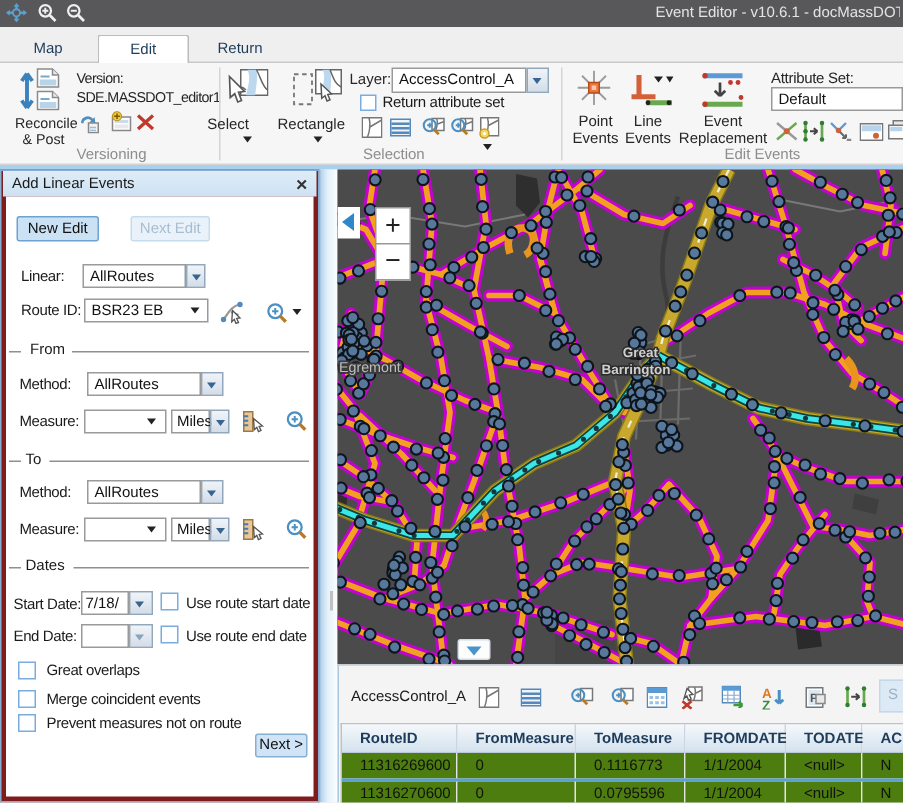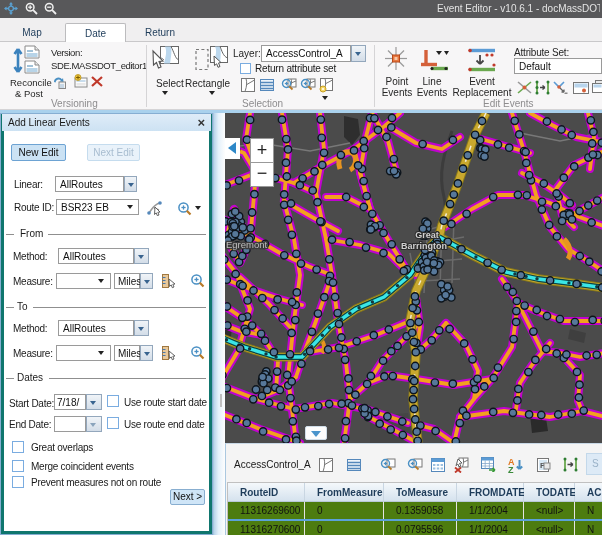--- a/index.html
+++ b/index.html
@@ -6,21 +6,21 @@
 .topbar{left:0;top:0;width:602px;height:18px;background:#58585a}
 .title{position:absolute;left:437px;top:3px;width:163px;overflow:hidden;color:#e4e4e4;font-size:10px;white-space:nowrap}
 .tabs{left:0;top:18px;width:602px;height:24px;background:#f0eff0;border-bottom:1px solid #c9c8ca}
 .tab{position:absolute;top:6px;height:18px;font-size:10px;color:#1e3c5a;text-align:center;line-height:18px}
 .tab.active{top:5px;height:19px;background:#fff;border:1px solid #bcbcbe;border-bottom:none;border-radius:2px 2px 0 0;line-height:19px}
 .ribbon{left:0;top:42px;width:602px;height:68px;background:#f7f6f7;border-bottom:1px solid #d5d4d6}
 .glabel{position:absolute;font-size:10px;color:#8d8c8e}
 .vsep{position:absolute;top:3px;height:62px;width:1px;background:#d5d4d6}
 .rlabel{position:absolute;font-size:10px;color:#262626;line-height:11px}
 .blueline{left:0;top:110px;width:602px;height:3px;background:#a9d1ed}
-.panel{left:0;top:113px;width:213px;height:422px;background:#0f766e;border:1px solid #86aed2}
+.panel{left:0;top:113px;width:213px;height:422px;background:#7f1d1d;border:1px solid #86aed2}
 .phead{position:absolute;left:1px;top:0px;width:209px;height:17px;background:linear-gradient(#dfecf8,#cde2f3);font-size:10px;color:#1a1a1a;padding:3px 0 0 6px}
 .pclose{position:absolute;right:6px;top:1px;font-size:13px;color:#333;font-weight:bold}
 .pbody{position:absolute;left:3px;top:17px;width:205px;height:400px;background:#fff}
 .btn{position:absolute;font-size:10px;text-align:center;border-radius:2px}
 .newedit{left:7px;top:13px;width:55px;height:17px;background:#cbe2f4;border:1px solid #6da3d3;color:#111;line-height:15px}
 .nextedit{left:83px;top:13px;width:53px;height:17px;background:#e9f2fa;border:1px solid #c5dcee;color:#a8bdd0;line-height:15px}
 .flabel{position:absolute;font-size:10px;color:#1a1a1a;white-space:nowrap;letter-spacing:-0.25px}
 .combo{position:absolute;background:#fff;border:1px solid #9a9a9a;font-size:10px;color:#111;padding:2px 2px 0 4px;height:16px;white-space:nowrap}
 .ddbtn{position:absolute;width:15px;height:16px;background:linear-gradient(#f0f4f8,#d3dde8);border:1px solid #93a7bc}
 .ddbtn:after{content:"";position:absolute;left:3px;top:6px;border-left:3.5px solid transparent;border-right:3.5px solid transparent;border-top:4px solid #39648f}
@@ -63,21 +63,21 @@
   </svg>
   <svg class="ic" style="left:44px;top:2px" width="13" height="13" viewBox="0 0 13 13">
     <circle cx="5.2" cy="5.2" r="3.8" fill="none" stroke="#f0f0f0" stroke-width="1.5"></circle>
     <line x1="8.2" y1="8.2" x2="12" y2="12" stroke="#f0f0f0" stroke-width="1.8"></line>
     <line x1="3.2" y1="5.2" x2="7.2" y2="5.2" stroke="#f0f0f0" stroke-width="1.3"></line>
   </svg>
   <div class="title">Event Editor - v10.6.1 - docMassDOTRH</div>
 </div>
 <div class="abs tabs">
   <div class="tab" style="left:12px;width:40px">Map</div>
-  <div class="tab active" style="left:65px;width:61px">Date</div>
+  <div class="tab active" style="left:65px;width:61px">Edit</div>
   <div class="tab" style="left:132px;width:56px">Return</div>
 </div>
 
 <div class="abs ribbon">
   <svg class="ic" style="left:13px;top:3px" width="30" height="31" viewBox="0 0 30 31">
     <path d="M5,4 L5,27 M5,4 L1.5,9 M5,4 L8.5,9 M5,27 L1.5,22 M5,27 L8.5,22" stroke="#3b82bd" stroke-width="2.6" fill="none"></path>
     <g>
       <path d="M12,1 L22,1 L26,5 L26,13 L12,13 Z" fill="#fff" stroke="#8a8a8a"></path>
       <path d="M22,1 L22,5 L26,5" fill="#e8e8e8" stroke="#8a8a8a"></path>
       <line x1="14" y1="6" x2="20" y2="6" stroke="#7aa8c8" stroke-width="1.4"></line>
@@ -110,21 +110,21 @@
   <div class="glabel" style="left:51px;top:56px">Versioning</div>
   <div class="vsep" style="left:146px"></div>
 
   <svg class="ic" style="left:151px;top:4px" width="28" height="27" viewBox="0 0 28 27">
     <rect x="9.5" y="0.5" width="18" height="17" fill="#fff" stroke="#666"></rect>
     <path d="M14,0.5 C16,5 15,10 13,17.5 L19,17.5 C20,11 21,5 20,0.5 Z" fill="#bcd8ee"></path>
     <path d="M20,0.5 C23,6 24,12 27.5,14" fill="none" stroke="#666"></path>
     <path d="M9.5,12 C11,12 12,13 13,14" fill="none" stroke="#666"></path>
     <path d="M2,5 L12,15 L8,15.5 L10,21 L7.5,22 L5.5,16.5 L2.5,19 Z" fill="#fff" stroke="#555" stroke-width="1.1"></path>
   </svg>
-  <div class="rlabel" style="left:156px;top:36px;width:32px;text-align:left">Select</div>
+  <div class="rlabel" style="left:134px;top:36px;width:32px;text-align:right">Select</div>
   <div class="blkarr" style="left:162px;top:49px"></div>
   <svg class="ic" style="left:194px;top:4px" width="34" height="27" viewBox="0 0 34 27">
     <rect x="2" y="3.5" width="12" height="20" fill="none" stroke="#777" stroke-width="1.2" stroke-dasharray="3 2.4"></rect>
     <rect x="16.5" y="0.5" width="17" height="16" fill="#fff" stroke="#666"></rect>
     <path d="M21,0.5 C23,4 22,9 20,16.5 L26,16.5 C27,10 27,4 26,0.5 Z" fill="#bcd8ee"></path>
     <path d="M26,0.5 C28,5 29,10 33.5,12" fill="none" stroke="#666"></path>
     <path d="M20,10 L27,16.5 L24.5,17 L26,20.5 L24,21.3 L22.7,17.8 L20.5,19.5 Z" fill="#fff" stroke="#555"></path>
   </svg>
   <div class="rlabel" style="left:184px;top:36px;width:46px;text-align:right">Rectangle</div>
   <div class="blkarr" style="left:209px;top:49px"></div>
@@ -1003,21 +1003,21 @@
   <div style="position:absolute;left:360px;top:9px;width:17px;height:22px;background:#ddeaf6;border:1px solid #c3d8ea;color:#9ab2c8;font-size:10px;padding:4px 0 0 5px">S</div>
   <div class="tbl">
     <div class="th" style="left:77px;width:79px">FromMeasure</div>
     <div class="th" style="left:0;width:77px">RouteID</div>
     <div class="th" style="left:156px;width:73px">ToMeasure</div>
     <div class="th" style="left:229px;width:67px">FROMDATE</div>
     <div class="th" style="left:296px;width:51px">TODATE</div>
     <div class="th" style="left:347px;width:27px;border-right:none">AC</div>
     <div class="td" style="left:0;top:19px;width:77px">11316269600</div>
     <div class="td" style="left:77px;top:19px;width:79px">0</div>
-    <div class="td" style="left:156px;top:19px;width:73px">0.1359058</div>
+    <div class="td" style="left:156px;top:19px;width:73px">0.1116773</div>
     <div class="td" style="left:229px;top:19px;width:67px">1/1/2004</div>
     <div class="td" style="left:296px;top:19px;width:51px">&lt;null&gt;</div>
     <div class="td" style="left:347px;top:19px;width:27px;border-right:none">N</div>
     <div class="row2line"></div>
     <div class="td" style="left:0;top:38px;width:77px;height:16px">11316270600</div>
     <div class="td" style="left:77px;top:38px;width:79px;height:16px">0</div>
     <div class="td" style="left:156px;top:38px;width:73px;height:16px">0.0795596</div>
     <div class="td" style="left:229px;top:38px;width:67px;height:16px">1/1/2004</div>
     <div class="td" style="left:296px;top:38px;width:51px;height:16px">&lt;null&gt;</div>
     <div class="td" style="left:347px;top:38px;width:27px;border-right:none;height:16px">N</div>

